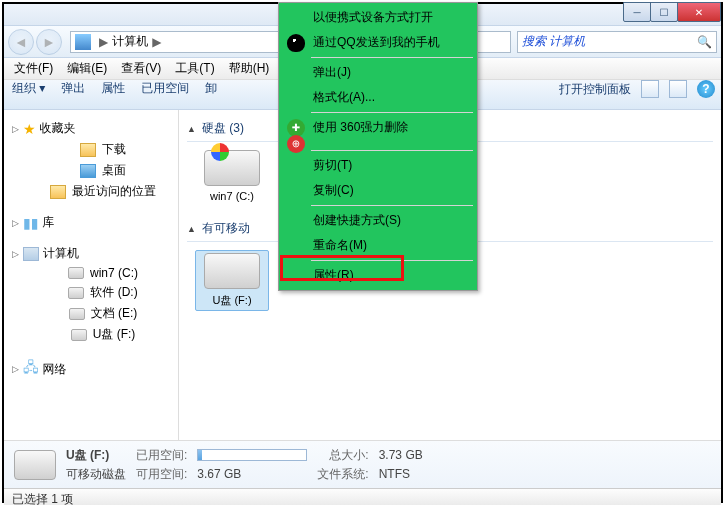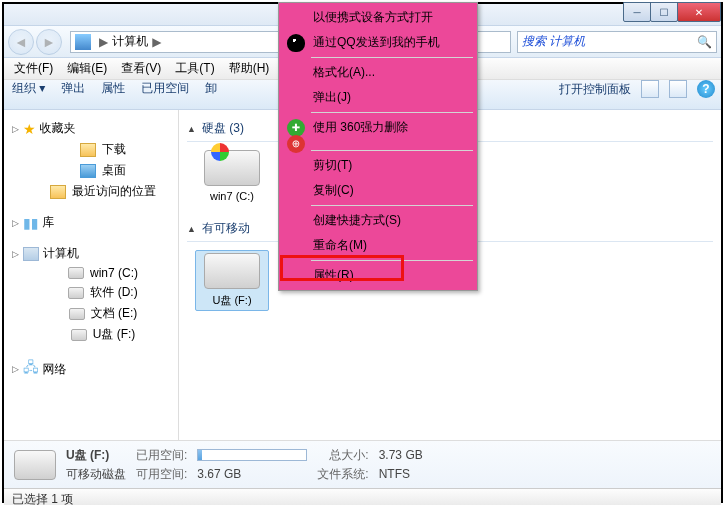--- a/index.html
+++ b/index.html
@@ -57,21 +57,21 @@
 
 .details-pane { height: 48px; border-top: 1px solid #ddd; background: linear-gradient(#f8fbfe,#eef4fb); display: flex; align-items: center; padding: 4px 10px; gap: 10px; }
 .details-pane .big-drive { width: 42px; height: 30px; background: linear-gradient(#f8f8f8,#d0d0d0); border: 1px solid #aaa; border-radius: 4px; }
 .dp-grid { display: grid; grid-template-columns: auto auto auto auto auto; gap: 2px 10px; font-size: 11px; color: #444; align-items: center; }
 .dp-grid .k { color: #666; text-align: right; }
 .progress { width: 110px; height: 12px; border: 1px solid #9db8d6; background: #fff; }
 .progress > div { height: 100%; background: linear-gradient(#8dc3f0,#5aa3e0); width: 3%; }
 
 .statusbar { height: 20px; background: linear-gradient(#fdfdfd,#e8e8e8); border-top: 1px solid #ccc; padding: 2px 8px; font-size: 11px; color: #333; }
 
-.context-menu { position: absolute; left: 278px; top: 2px; width: 200px; background: #ec4899; border: 1px solid #979797; box-shadow: 2px 2px 4px rgba(0,0,0,.3); z-index: 100; padding: 2px; }
+.context-menu { position: absolute; left: 278px; top: 2px; width: 200px; background: #22c55e; border: 1px solid #979797; box-shadow: 2px 2px 4px rgba(0,0,0,.3); z-index: 100; padding: 2px; }
 .cm-item { display: flex; align-items: center; gap: 8px; padding: 4px 8px 4px 32px; position: relative; white-space: nowrap; }
 .cm-sep { height: 1px; background: #d4d4d4; margin: 2px 2px 2px 30px; }
 .cm-icon { position: absolute; left: 6px; width: 18px; height: 18px; display: flex; align-items: center; justify-content: center; }
 .cm-highlight { position: absolute; border: 3px solid #e11; left: 280px; top: 255px; width: 124px; height: 26px; z-index: 101; pointer-events: none; }
 .qq { background: radial-gradient(circle at 40% 35%, #fff 0 10%, #000 0 100%); border-radius: 50% 50% 45% 45%; }
 .s360 { border-radius: 50%; background: #3a3; color: #fff; font-size: 10px; text-align: center; line-height: 18px; }
 .s360.red { background: #d33; }
 </style>
 </head>
 <body>
@@ -232,24 +232,24 @@
 <div class="context-menu">
   <div class="cm-item">
       <span>以便携式设备方式打开</span>
     </div>
   <div class="cm-item">
       <div class="cm-icon qq"></div>
       <span>通过QQ发送到我的手机</span>
     </div>
   <div class="cm-sep"></div>
   <div class="cm-item">
+      <span>弹出(J)</span>
+    </div>
+  <div class="cm-item">
       <span>格式化(A)...</span>
-    </div>
-  <div class="cm-item">
-      <span>弹出(J)</span>
     </div>
   <div class="cm-sep"></div>
   <div class="cm-item">
       <div class="cm-icon s360">✚</div>
       <span>使用 360强力删除</span>
     </div>
   <div class="cm-item">
       <div class="cm-icon s360 red">⊕</div>
     </div>
   <div class="cm-sep"></div>

